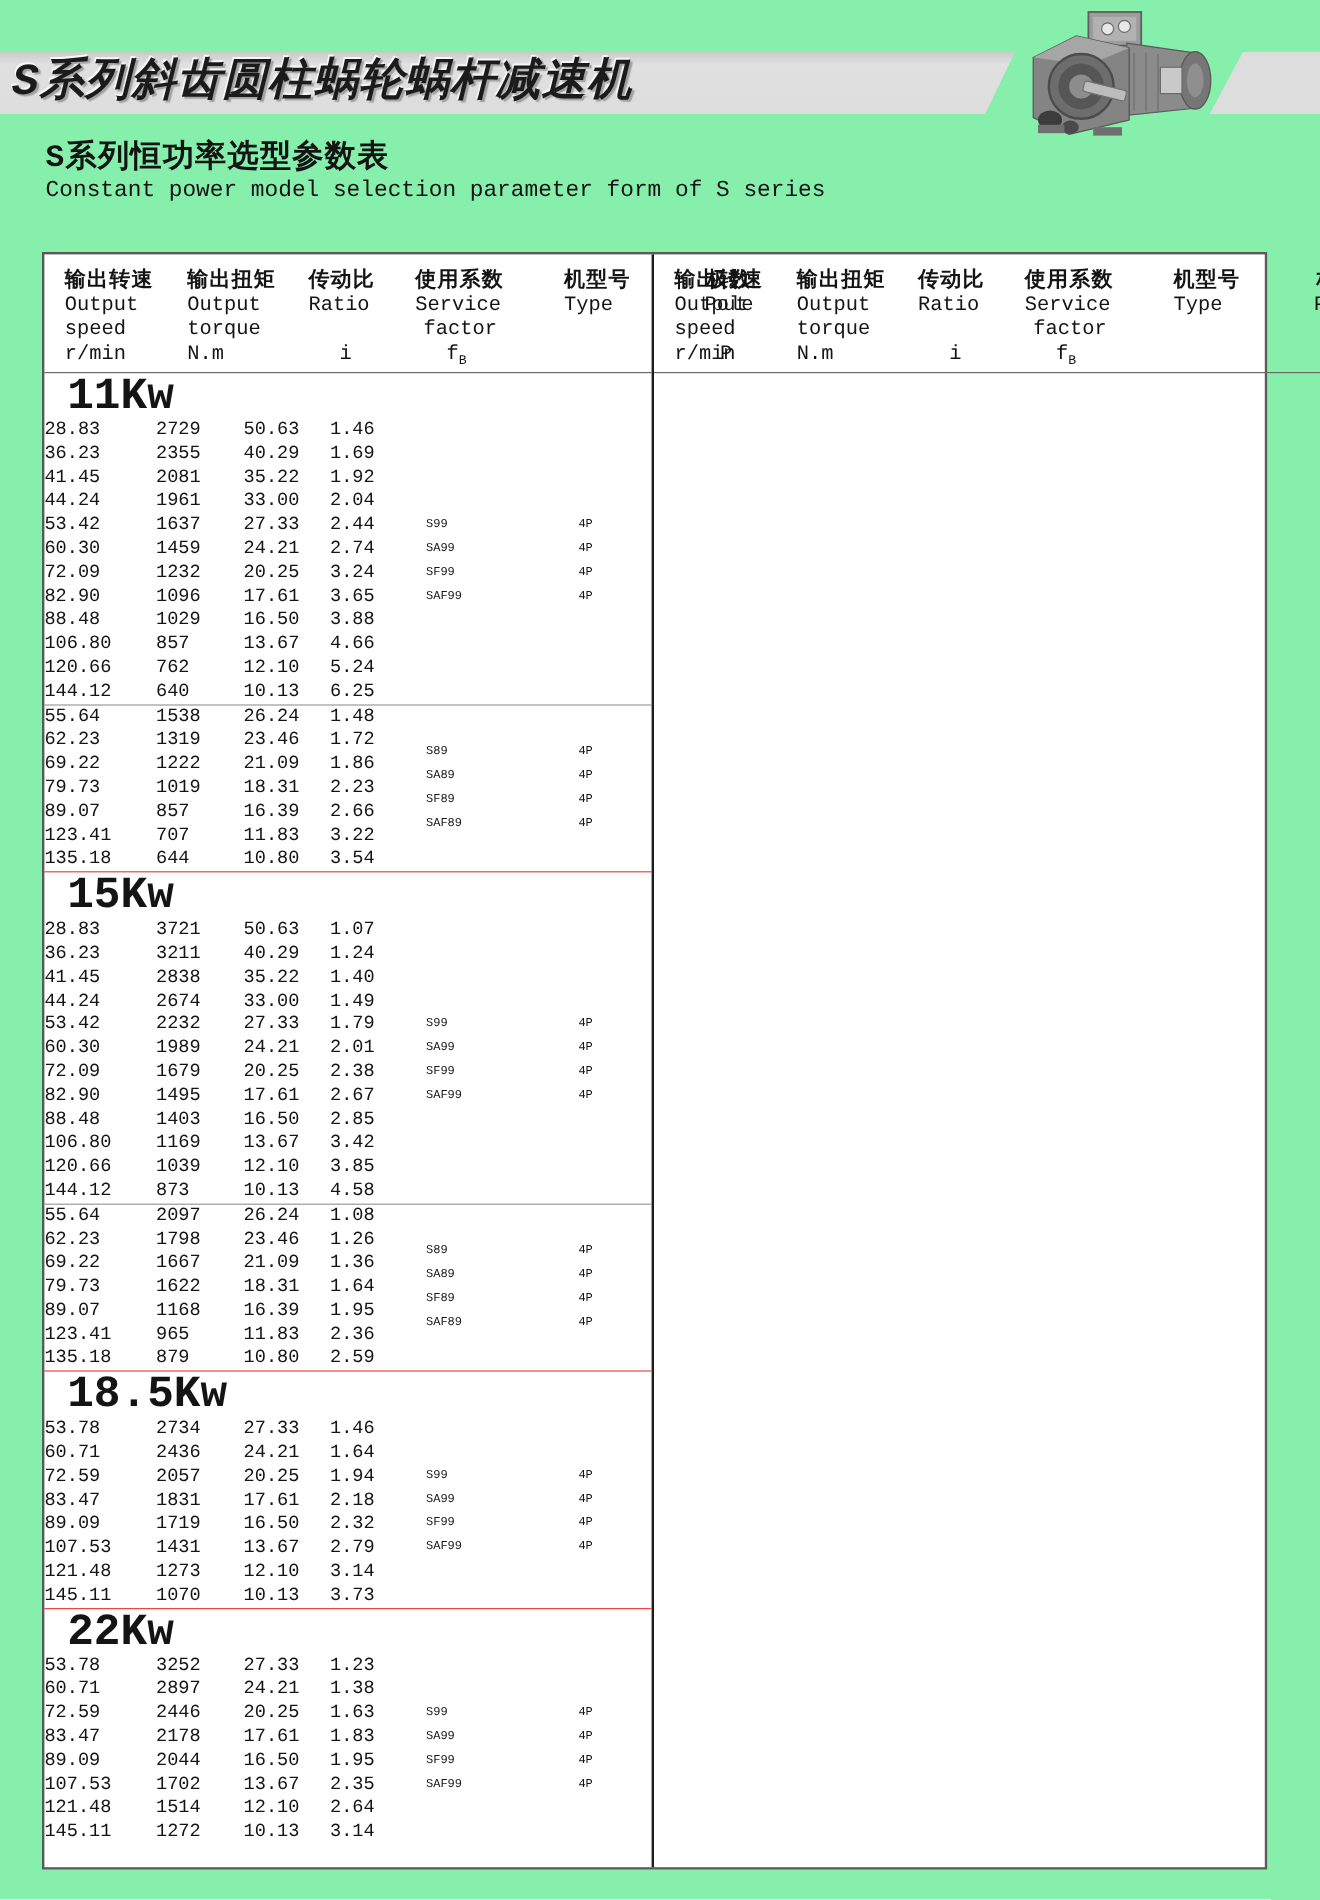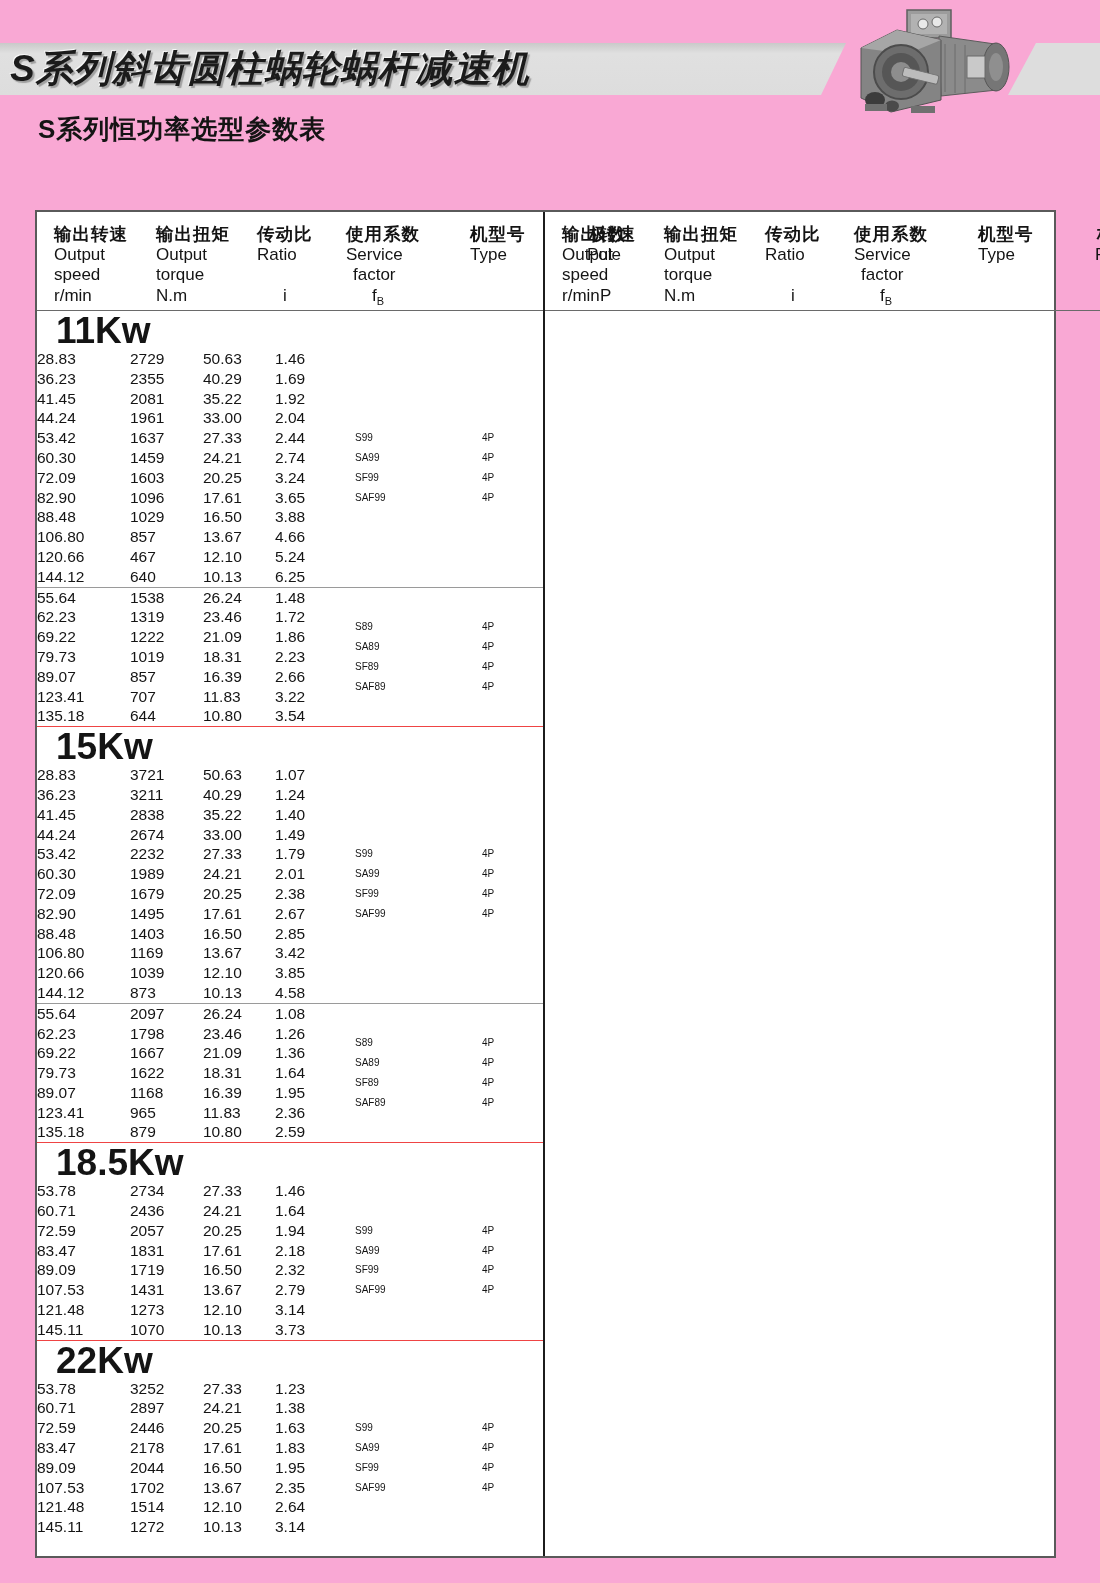--- a/index.html
+++ b/index.html
@@ -1,17 +1,17 @@
 <!DOCTYPE html>
 <html><head>
 <meta charset="utf-8">
 <style>
   html,body{margin:0;padding:0;background:#fff;}
-  .page{position:relative;width:1100px;height:1583px;background:#f9a8d4;
-        font-family:Liberation Sans, sans-serif;color:#141414;overflow:hidden;}
+  .page{position:relative;width:1100px;height:1583px;background:#86efac;
+        font-family:Liberation Mono, monospace;color:#141414;overflow:hidden;}
 
   
   .banner{position:absolute;left:0;top:43px;width:846px;height:52px;
           background:linear-gradient(#c9c9c9,#e0e0e0 20%,#dddddd);
           clip-path:polygon(0 0,100% 0,calc(100% - 25px) 100%,0 100%);}
   .banner-title{position:absolute;left:10px;top:-2px;height:52px;line-height:56px;
           font-size:37px;font-style:italic;font-weight:bold;letter-spacing:1px;color:#1b1b1b;
           text-shadow:2px 2px 1px rgba(110,110,110,.55), -1px -1px 0 #f7f7f7;white-space:nowrap;}
   .banner-right{position:absolute;right:0;top:43px;width:92px;height:52px;background:#dddddd;
           clip-path:polygon(28px 0,100% 0,100% 100%,0 100%);}
@@ -92,20 +92,21 @@
     <rect x="58" y="63" width="36" height="9" rx="2" fill="#bcbcbc" stroke="#707070" transform="rotate(14 58 68)"></rect>
 
     <ellipse cx="30" cy="96" rx="10" ry="8" fill="#3c3c3c"></ellipse>
     <ellipse cx="47" cy="102" rx="7" ry="5.5" fill="#4a4a4a"></ellipse>
 
     <rect x="20" y="100" width="22" height="7" fill="#707070"></rect>
     <rect x="66" y="102" width="24" height="7" fill="#707070"></rect>
   </svg>
 
   <div class="subtitle-zh">S系列恒功率选型参数表</div>
+  <div class="subtitle-en">Constant power model selection parameter form of  S series</div>
 
   <div class="param-table">
 
     <div class="panel left">
       <div class="panel-header">
         <div class="hcol c-speed">
           <div class="zh">输出转速</div>
           <div>Output</div>
           <div>speed</div>
           <div class="unit">r/min</div>
@@ -162,37 +163,37 @@
                 <div class="cell c3">2.04</div>
                 <div class="cell c0">53.42</div>
                 <div class="cell c1">1637</div>
                 <div class="cell c2">27.33</div>
                 <div class="cell c3">2.44</div>
                 <div class="cell c0">60.30</div>
                 <div class="cell c1">1459</div>
                 <div class="cell c2">24.21</div>
                 <div class="cell c3">2.74</div>
                 <div class="cell c0">72.09</div>
-                <div class="cell c1">1603</div>
+                <div class="cell c1">1232</div>
                 <div class="cell c2">20.25</div>
                 <div class="cell c3">3.24</div>
                 <div class="cell c0">82.90</div>
                 <div class="cell c1">1096</div>
                 <div class="cell c2">17.61</div>
                 <div class="cell c3">3.65</div>
                 <div class="cell c0">88.48</div>
                 <div class="cell c1">1029</div>
                 <div class="cell c2">16.50</div>
                 <div class="cell c3">3.88</div>
                 <div class="cell c0">106.80</div>
                 <div class="cell c1">857</div>
                 <div class="cell c2">13.67</div>
                 <div class="cell c3">4.66</div>
                 <div class="cell c0">120.66</div>
-                <div class="cell c1">467</div>
+                <div class="cell c1">762</div>
                 <div class="cell c2">12.10</div>
                 <div class="cell c3">5.24</div>
                 <div class="cell c0">144.12</div>
                 <div class="cell c1">640</div>
                 <div class="cell c2">10.13</div>
                 <div class="cell c3">6.25</div>
               </div>
               <div class="types">
                 <div class="type-cell">S99</div>
                 <div class="pole-cell">4P</div>

